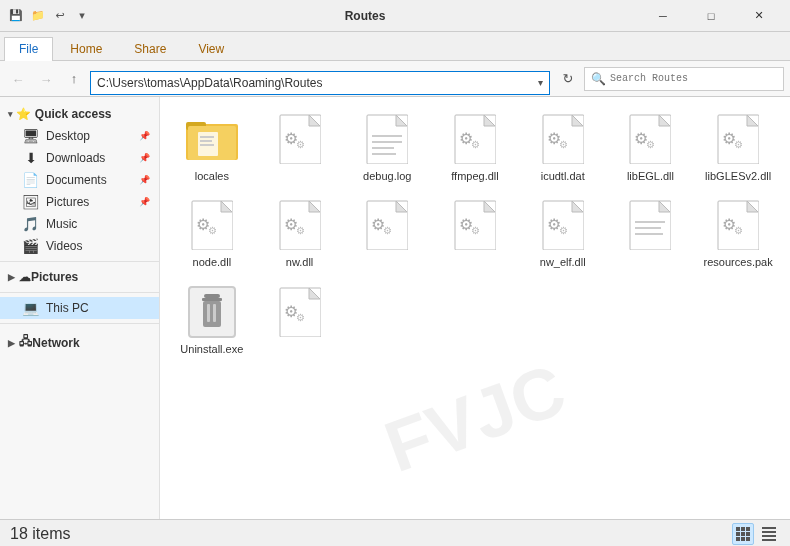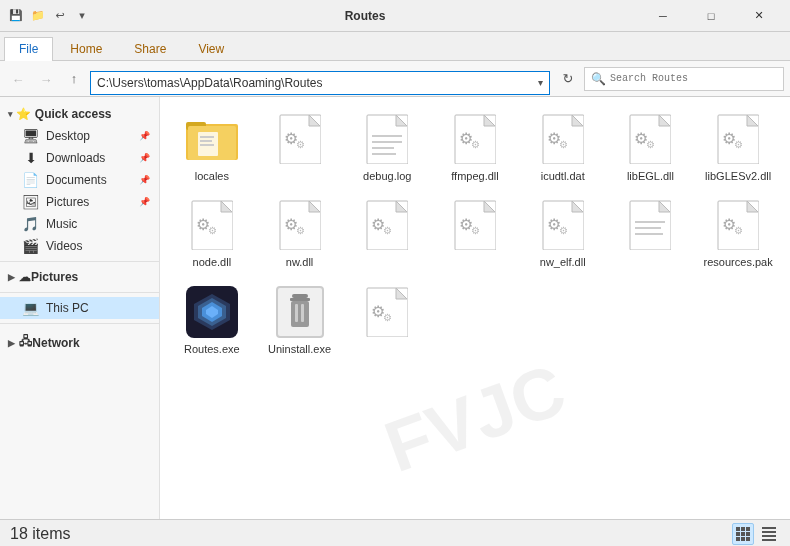--- a/index.html
+++ b/index.html
@@ -444,32 +444,20 @@
           <svg width="42" height="50" viewBox="0 0 42 50">
             <rect x="1" y="1" width="41" height="49" rx="1" fill="#fff" stroke="#bbb"></rect>
             <polygon points="30,1 41,12 30,12" fill="#e0e0e0" stroke="#bbb"></polygon>
             <text x="5" y="30" font-size="16" fill="#aaa">⚙</text>
             <text x="17" y="34" font-size="10" fill="#bbb">⚙</text>
           </svg>
         </div>
         <div class="file-name">resources.pak</div>
       </div>
 
-      <div class="file-item">
-        <div class="file-icon">
-          <svg width="52" height="52" viewBox="0 0 52 52">
-            <rect width="52" height="52" rx="8" fill="#1a1a2e"></rect>
-            <polygon points="26,8 44,18 44,34 26,44 8,34 8,18" fill="#2a3a5e"></polygon>
-            <polygon points="26,12 40,20 40,32 26,40 12,32 12,20" fill="#3a6090"></polygon>
-            <polygon points="26,16 36,22 36,30 26,36 16,30 16,22" fill="#4a90d9"></polygon>
-            <polygon points="26,20 32,24 32,28 26,32 20,28 20,24" fill="#6ab0f9"></polygon>
-          </svg>
-        </div>
-        <div class="file-name">Routes.exe</div>
-      </div>
 
       <div class="file-item">
         <div class="file-icon">
           <svg width="48" height="52" viewBox="0 0 48 52">
             <rect x="1" y="1" width="46" height="50" rx="3" fill="#f0f0f0" stroke="#ccc" stroke-width="2"></rect>
 
             <rect x="16" y="8" width="16" height="4" rx="2" fill="#888"></rect>
             <rect x="14" y="12" width="20" height="3" rx="1" fill="#888"></rect>
             <rect x="15" y="15" width="18" height="26" rx="2" fill="#999"></rect>
             <rect x="19" y="18" width="3" height="18" rx="1" fill="#ccc"></rect>

